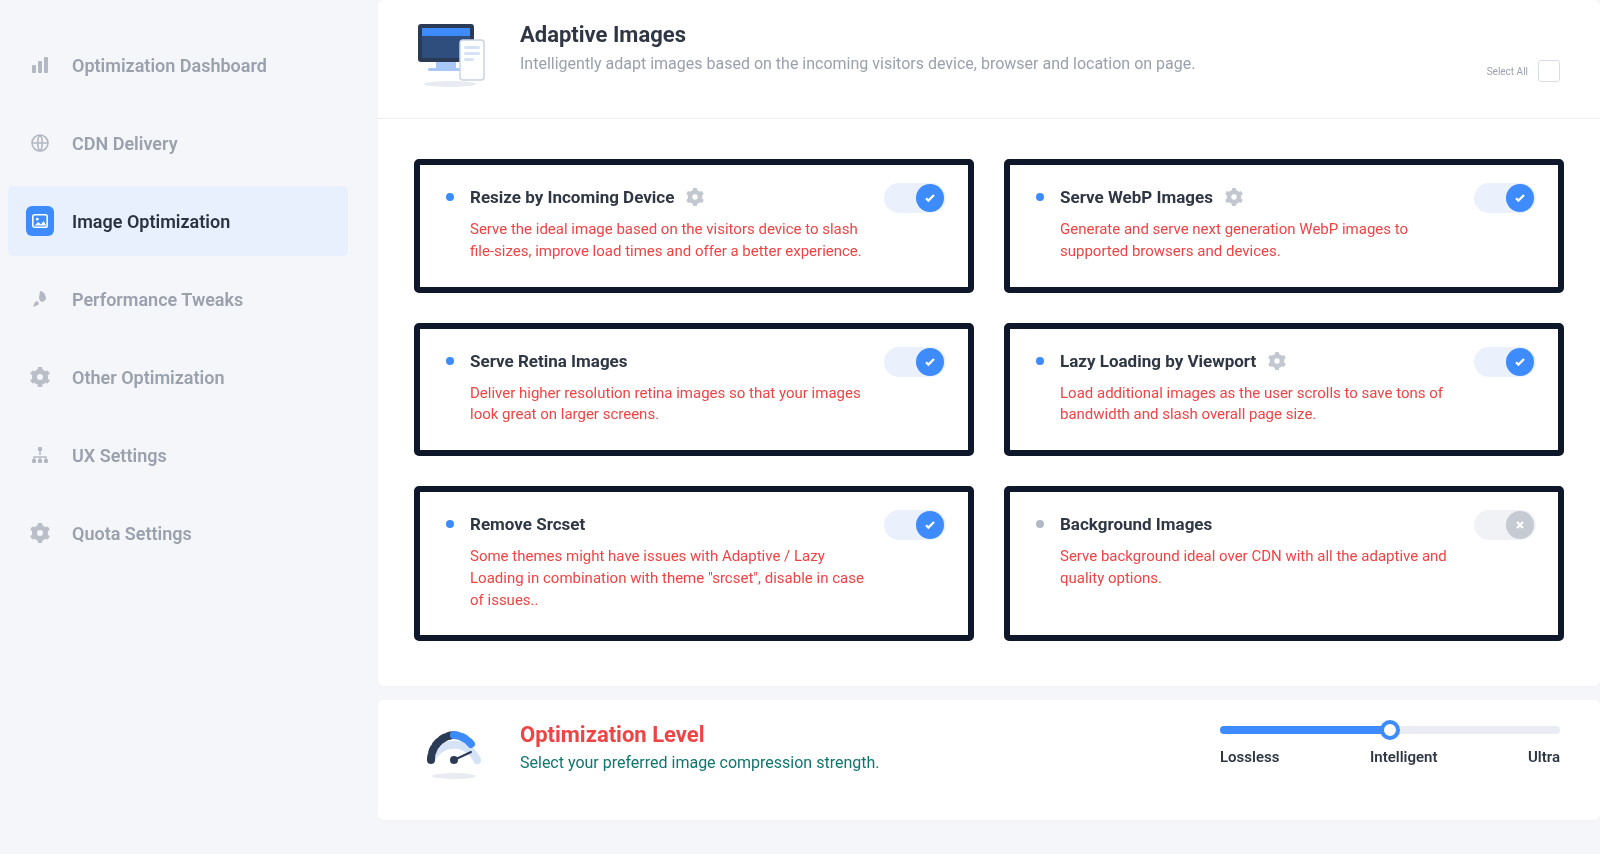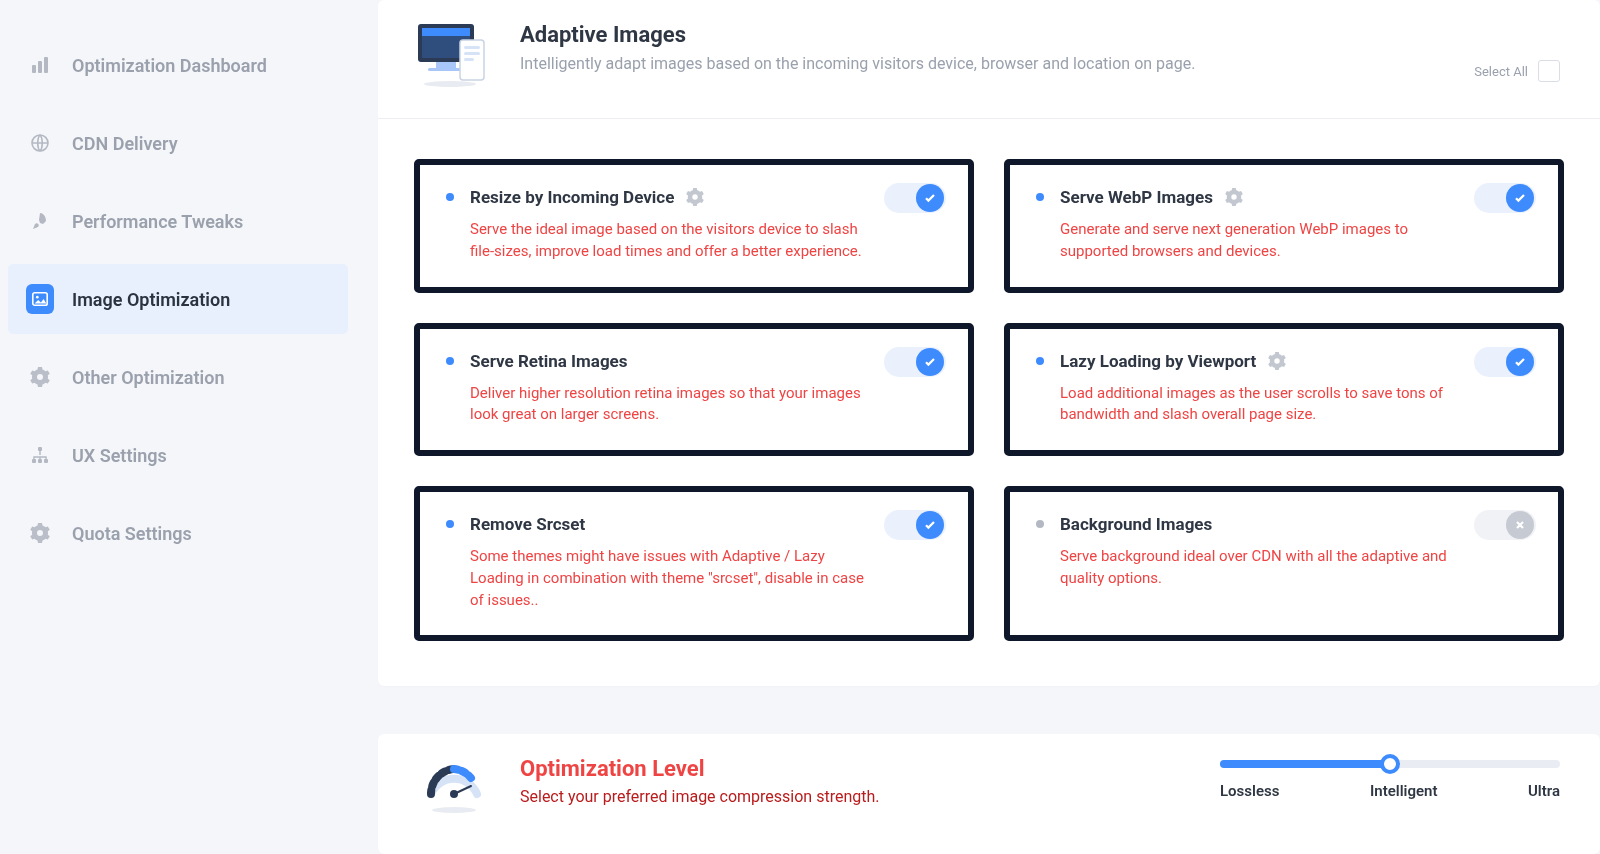--- a/index.html
+++ b/index.html
@@ -55,22 +55,21 @@
     height: 30px;
     display:flex;
     align-items:center;
     justify-content:center;
   }
   
   .main {
     flex: 1;
     display: flex;
     flex-direction: column;
-    gap: 26px;
-    justify-content: space-between;
+    gap: 14px;
   }
   .panel {
     background: #ffffff;
     border-radius: 6px;
     box-shadow: 0 1px 2px rgba(0,0,0,0.02);
   }
   .section-header {
     display: flex;
     align-items: flex-start;
     padding: 22px 40px 18px 30px;
@@ -97,21 +96,21 @@
     font-size: 16px;
     color: #9aa1ad;
     line-height: 1.4;
   }
   .select-all {
     position: absolute;
     right: 40px;
     top: 60px;
     display: flex;
     align-items: center;
-    font-size: 13px;
+    font-size: 10px;
     color: #9aa1ad;
   }
   .select-all .chk {
     width: 22px;
     height: 22px;
     border: 1px solid #d9dde5;
     border-radius: 3px;
     margin-left: 10px;
     background:#fff;
   }
@@ -178,21 +177,21 @@
     align-items:center;
     justify-content:center;
   }
   .toggle.off { background: #f1f2f6; }
   .toggle.off .knob { background: #c6cad2; margin-left:auto; }
   .toggle .knob svg { width:12px; height:12px; }
   
   .opt-panel { display:flex; align-items:flex-start; padding: 22px 40px 0 30px; }
   .opt-panel .illus { width: 92px; margin-right: 20px; display:flex; justify-content:center; }
   .opt-panel .text h2 { font-size: 22px; font-weight:700; color:#ef4444; margin-bottom:6px; }
-  .opt-panel .text p { font-size:16px; color:#b91c1c; }
+  .opt-panel .text p { font-size:16px; color:#0f766e; }
   .slider-wrap { margin-left:auto; width: 340px; padding-top: 4px; }
   .slider-track {
     position: relative;
     height: 8px;
     background: #e9ecf2;
     border-radius: 4px;
     margin-bottom: 14px;
   }
   .slider-fill {
     position:absolute; left:0; top:0; bottom:0;
@@ -234,39 +233,39 @@
     </div>
     <div class="sidebar-item">
       <span class="icon">
         <svg width="20" height="20" viewBox="0 0 20 20" fill="none" stroke="currentColor" stroke-width="1.6">
             <circle cx="10" cy="10" r="8"></circle>
             <path d="M2 10h16M10 2c3 3 3 13 0 16M10 2c-3 3-3 13 0 16"></path>
           </svg>
       </span>
       <span class="label">CDN Delivery</span>
     </div>
-    <div class="sidebar-item">
-      <span class="icon">
-        <svg width="20" height="20" viewBox="0 0 20 20" fill="currentColor">
-            <path d="M10 2c3 0 6 3 6 8l-3 3-3-1-1-3 1-7zM5 13l-2 5 5-2 1-2-2-2-2 1z"></path>
-          </svg>
-      </span>
-      <span class="label">Performance Tweaks</span>
-    </div>
     <div class="sidebar-item active">
       <span class="icon">
         <span class="icon-box">
           <svg width="18" height="18" viewBox="0 0 20 20" fill="#fff">
               <rect x="2" y="3" width="16" height="14" rx="2" fill="none" stroke="#fff" stroke-width="1.8"></rect>
               <circle cx="7" cy="8" r="1.5"></circle>
               <path d="M4 15l4-4 3 3 3-4 3 5z"></path>
             </svg>
         </span>
       </span>
       <span class="label">Image Optimization</span>
+    </div>
+    <div class="sidebar-item">
+      <span class="icon">
+        <svg width="20" height="20" viewBox="0 0 20 20" fill="currentColor">
+            <path d="M10 2c3 0 6 3 6 8l-3 3-3-1-1-3 1-7zM5 13l-2 5 5-2 1-2-2-2-2 1z"></path>
+          </svg>
+      </span>
+      <span class="label">Performance Tweaks</span>
     </div>
     <div class="sidebar-item">
       <span class="icon">
         <svg width="20" height="20" viewBox="0 0 20 20" fill="currentColor">
             <path d="M10 7a3 3 0 100 6 3 3 0 000-6zm8 3a8 8 0 01-.2 1.7l2 1.5-2 3.4-2.3-.9a8 8 0 01-3 1.7L12 20H8l-.5-2.6a8 8 0 01-3-1.7l-2.3.9-2-3.4 2-1.5A8 8 0 012 10c0-.6.1-1.1.2-1.7l-2-1.5 2-3.4 2.3.9a8 8 0 013-1.7L8 0h4l.5 2.6a8 8 0 013 1.7l2.3-.9 2 3.4-2 1.5c.1.6.2 1.1.2 1.7z" opacity="0.9"></path>
           </svg>
       </span>
       <span class="label">Other Optimization</span>
     </div>
     <div class="sidebar-item">

